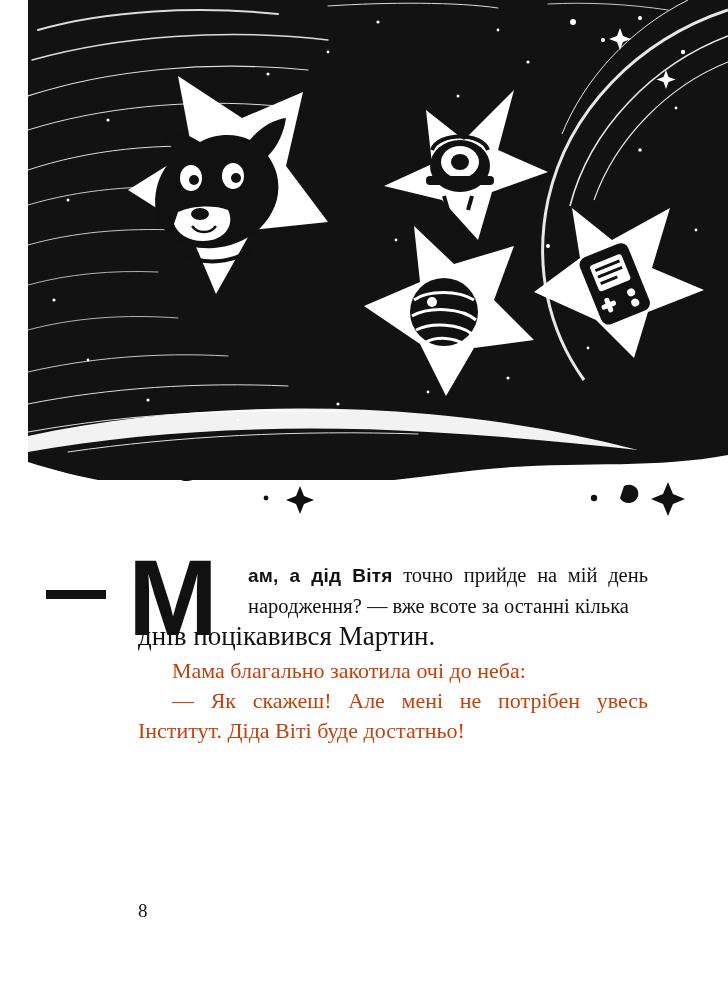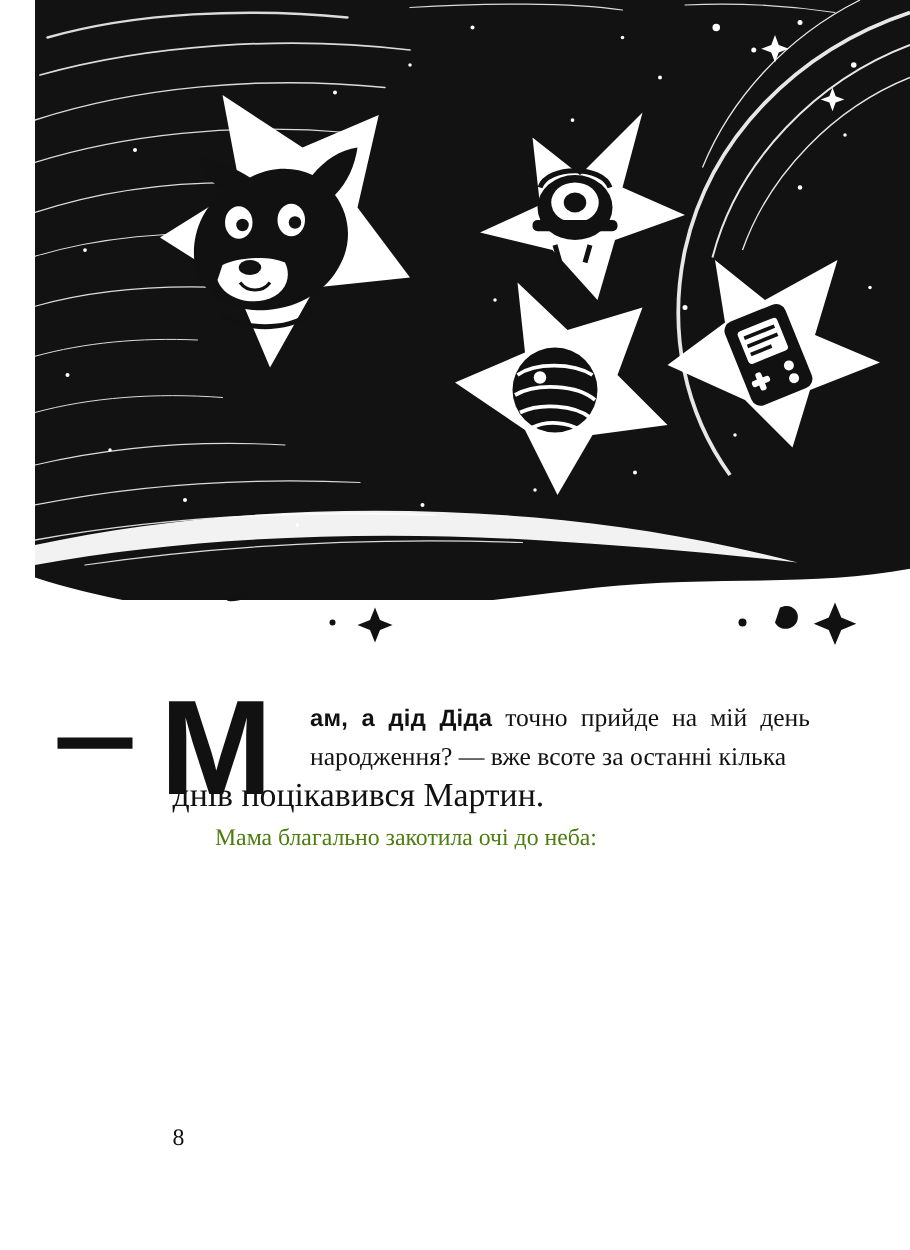--- a/index.html
+++ b/index.html
@@ -77,23 +77,23 @@
   .first-para-cont {
     margin: 0;
     padding-left: 0;
     font-size: 27px;
     line-height: 30px;
     color: #111111;
     text-align: justify;
   }
   p.body {
     margin: 0;
-    font-size: 19px;
+    font-size: 22px;
     line-height: 30px;
-    color: #4d7c0f;
+    color: #c2410c;
     text-align: justify;
     text-indent: 34px;
   }
 
   
   .folio {
     position: absolute;
     left: 138px;
     top: 900px;
     font-family: "Liberation Serif", serif;
@@ -278,21 +278,22 @@
         <path d="M640,482 l5,12 l12,5 l-12,5 l-5,12 l-5,-12 l-12,-5 l12,-5 Z"></path>
       </g>
     </svg>
   </div>
 
   <div class="textblock">
 
     <div class="dropcap-row">
       <div class="dash"></div>
       <div class="dropcap">М</div>
-      <p class="first-para"><span class="smallcaps">ам, а дід Діда</span><span> точно прийде на мій день народження? — вже всоте за останні кілька</span></p>
+      <p class="first-para"><span class="smallcaps">ам, а дід Вітя</span><span> точно прийде на мій день народження? — вже всоте за останні кілька</span></p>
     <p class="first-para-cont">днів поцікавився Мартин.</p>
       </div>
 
     <p class="body">Мама благально закотила очі до неба:</p>
+    <p class="body">— Як скажеш! Але мені не потрібен увесь Інститут. Діда Віті буде достатньо!</p>
   </div>
 
   <div class="folio">8</div>
 </div>
 
 </body></html>

